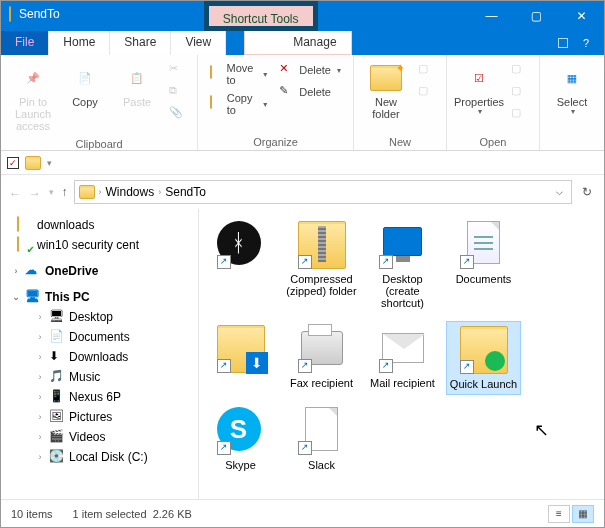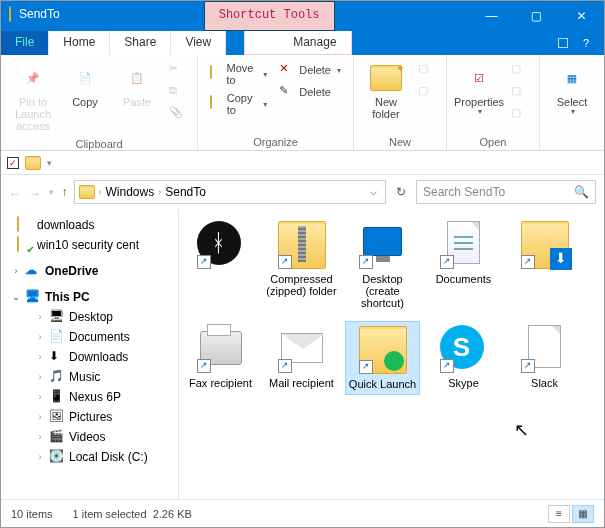--- a/index.html
+++ b/index.html
@@ -2,28 +2,28 @@
 <html><head>
 <meta charset="utf-8">
 <style>
 * { box-sizing: border-box; margin: 0; padding: 0; font-family: "Segoe UI", sans-serif; }
 body { width: 605px; height: 528px; overflow: hidden; background: #fff; border: 1px solid #999; position: relative; }
 
 
 .titlebar { height: 30px; background: #0078d7; display: flex; align-items: stretch; color: #fff; font-size: 12px; }
 .titlebar .appicon { padding: 6px 8px; }
 .titlebar .title { padding: 6px 4px 6px 0; flex: 0 0 auto; }
-.titlebar .contextual { margin-left: 140px; background: #f4cccc; color: #be185d; padding: 6px 14px; border: 1px solid #0c4a6e; font-family: Liberation Mono, monospace; }
+.titlebar .contextual { margin-left: 140px; background: #f4cccc; color: #14532d; padding: 6px 14px; border: 5px solid #0c4a6e; }
 .titlebar .spacer { flex: 1; }
 .titlebar .btn { width: 45px; display: flex; align-items: center; justify-content: center; }
 
 
 .tabs { height: 24px; background: #0078d7; display: flex; font-size: 12px; }
 .tabs .tab { padding: 4px 14px; background: #fff; color: #333; border-right: 1px solid #e5e5e5; }
-.tabs .tab.file { background: #0460b9; color: #5eead4; }
+.tabs .tab.file { background: #0460b9; color: #f0abfc; }
 .tabs .tab.context { background: #fff; margin-left: 18px; border: 1px solid #f4cccc; border-top: none; padding-left: 48px; }
 .tabs .help-area { margin-left: auto; display: flex; align-items: center; gap: 10px; padding-right: 10px; }
 .tabs .help-area .sq { width: 10px; height: 10px; border: 1px solid #b5d8f3; }
 .tabs .help-area .help { width: 16px; height: 16px; border-radius: 50%; background: #0078d7; color: #fff; font-size: 11px; text-align: center; line-height: 16px; }
 
 
 .ribbon { height: 96px; background: #fefefe; border-bottom: 1px solid #d9d9d9; display: flex; font-size: 11px; color: #444; }
 .group { border-right: 1px solid #e5e5e5; display: flex; flex-direction: column; padding: 3px 6px 0; }
 .group .row { display: flex; align-items: flex-start; flex: 1; }
 .group .glabel { text-align: center; font-size: 11px; color: #666; padding: 2px 0; }
@@ -46,21 +46,21 @@
 .nav-arrows .active { color: #555; }
 .crumbs { flex: 1; border: 1px solid #ccc; height: 24px; display: flex; align-items: center; padding: 0 4px; gap: 4px; }
 .crumbs .sep { color: #888; font-size: 9px; }
 .crumbs .dd-end { margin-left: auto; color: #555; font-size: 9px; padding: 0 4px; }
 .refresh { color: #555; padding: 0 4px; }
 .search { width: 180px; border: 1px solid #ccc; height: 24px; display: flex; align-items: center; padding: 0 6px; color: #888; }
 .search .mag { margin-left: auto; color: #888; }
 
 
 .workspace { display: flex; height: 312px; }
-.navpane { width: 178px; border-right: 1px solid #e5e5e5; overflow: hidden; font-size: 12px; padding: 6px 0; }
+.navpane { width: 198px; border-right: 1px solid #e5e5e5; overflow: hidden; font-size: 12px; padding: 6px 0; }
 .np-item { display: flex; align-items: center; gap: 4px; padding: 2px 4px 2px 16px; white-space: nowrap; }
 .np-item.depth1 { padding-left: 34px; }
 .np-item.depth0g { padding-left: 10px; font-weight: 600; }
 .np-item .exp { width: 10px; color: #888; font-size: 9px; text-align: center; }
 .np-item .ic { width: 16px; height: 16px; display: inline-block; }
 .spacer6 { height: 6px; }
 
 
 .content { flex: 1; padding: 8px 4px; display: flex; flex-wrap: wrap; align-content: flex-start; gap: 8px 6px; position: relative; overflow: hidden; }
 .item { width: 75px; display: flex; flex-direction: column; align-items: center; font-size: 11px; text-align: center; padding: 4px 2px; line-height: 1.1; }
@@ -232,24 +232,20 @@
   </div>
   <div class="crumbs">
     <span class="folder-ic sm"></span>
     <span class="sep">›</span>
     <span>Windows</span>
     <span class="sep">›</span>
     <span>SendTo</span>
     <span class="dd-end">⌵</span>
   </div>
   <span class="refresh">↻</span>
-  <div class="search">
-    <span>Search SendTo</span>
-    <span class="mag">🔍</span>
-  </div>
 </div>
 
 <div class="workspace">
   <div class="navpane">
     <div class="np-item">
         <span class="ic"><span class="folder-ic sm"></span></span>
         <span>downloads</span>
       </div>
     <div class="np-item">
         <span class="ic" style="position:relative"><span class="folder-ic sm"></span><span style="position:absolute;bottom:-2px;right:-2px;color:#2a2;font-size:10px">✔</span></span>

